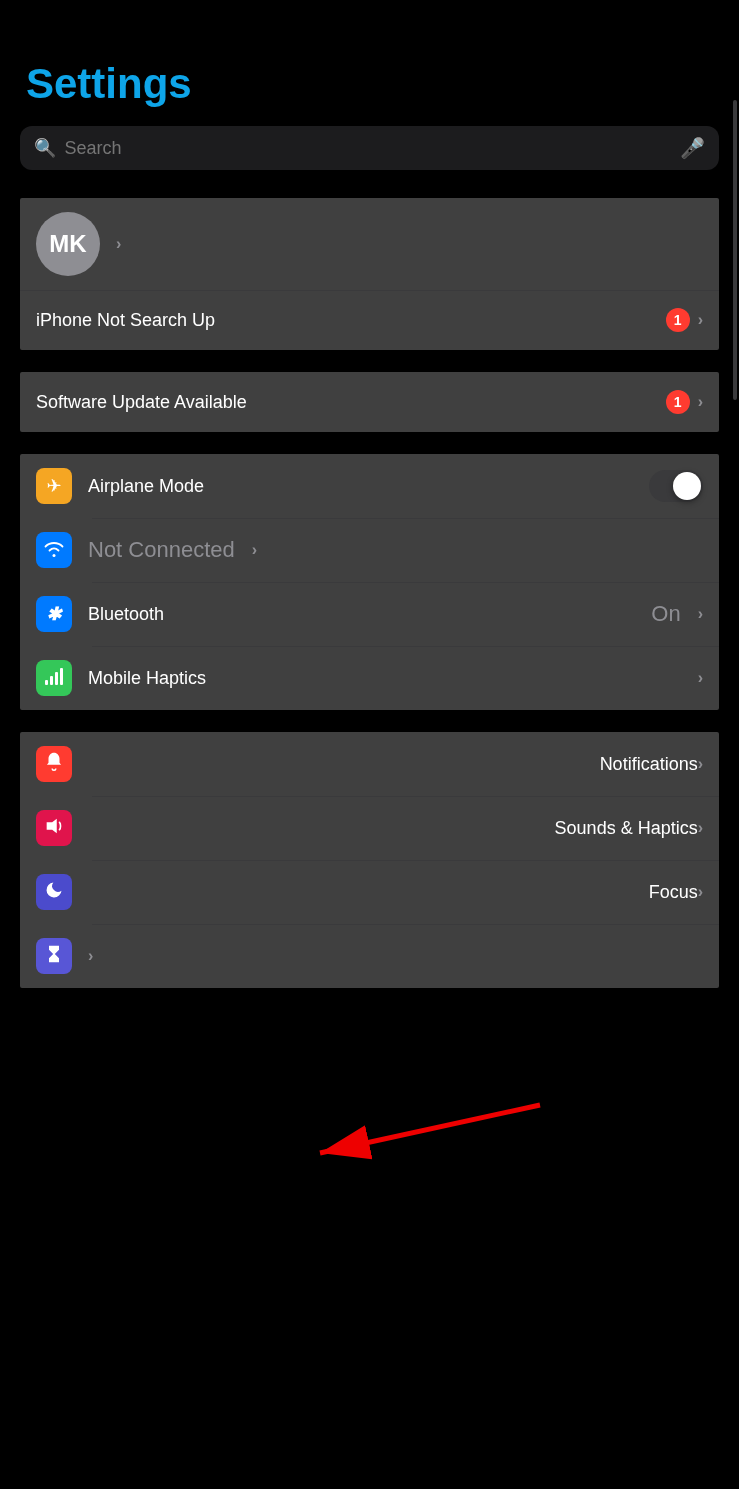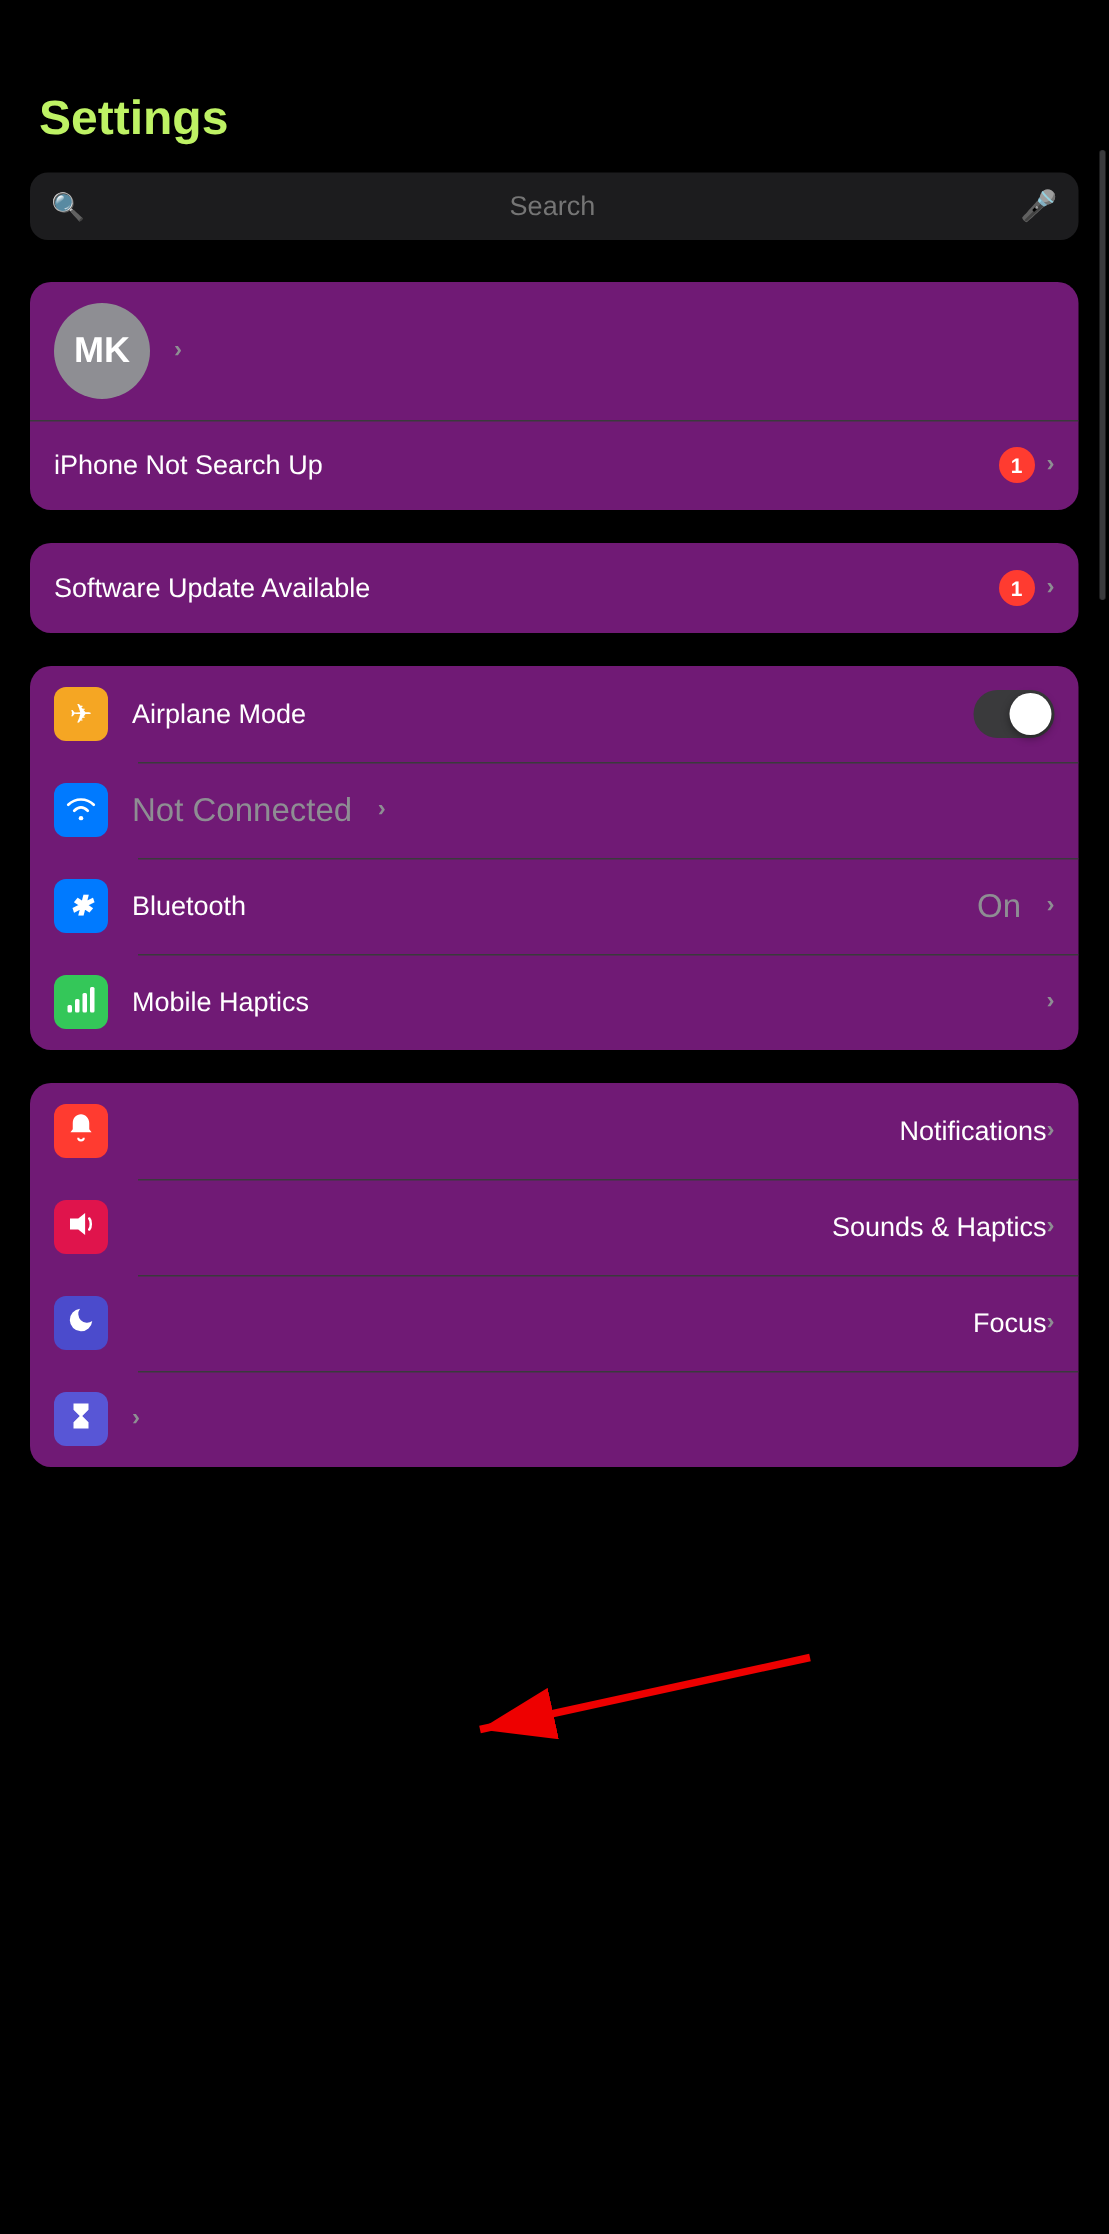--- a/index.html
+++ b/index.html
@@ -13,23 +13,23 @@
       overflow-x: hidden;
       position: relative;
     }
 
     .page-container {
       padding: 60px 20px 30px 20px;
       max-width: 739px;
     }
 
     .page-title {
-      font-size: 32px;
+      font-size: 42px;
       font-weight: 800;
-      color: #bef264;
+      color: #0ea5e9;
       margin-bottom: 18px;
       padding-left: 6px;
     }
 
     .search-bar {
       display: flex;
       align-items: center;
       background: #1c1c1e;
       border-radius: 12px;
       padding: 10px 14px;
@@ -42,32 +42,31 @@
       font-size: 18px;
     }
 
     .search-input {
       flex: 1;
       background: transparent;
       border: none;
       outline: none;
       color: #8e8e93;
       font-size: 18px;
-      text-align: center;
     }
 
     .mic-icon {
       color: #8e8e93;
       font-size: 20px;
     }
 
     
     .section {
-      background: #701a75;
-      border-radius: 14px;
+      background: #404040;
+      border-radius: 2px;
       margin-bottom: 22px;
       overflow: hidden;
     }
 
     .list-item {
       display: flex;
       align-items: center;
       padding: 14px 16px;
       position: relative;
       min-height: 60px;

